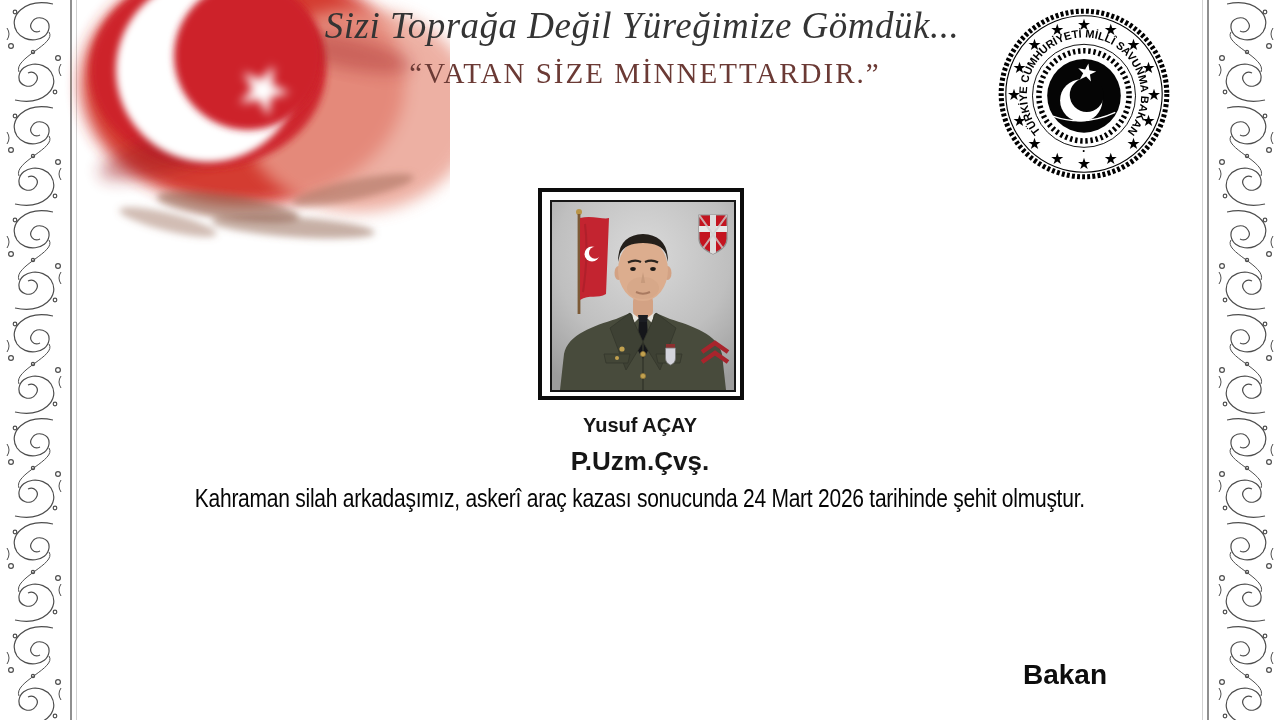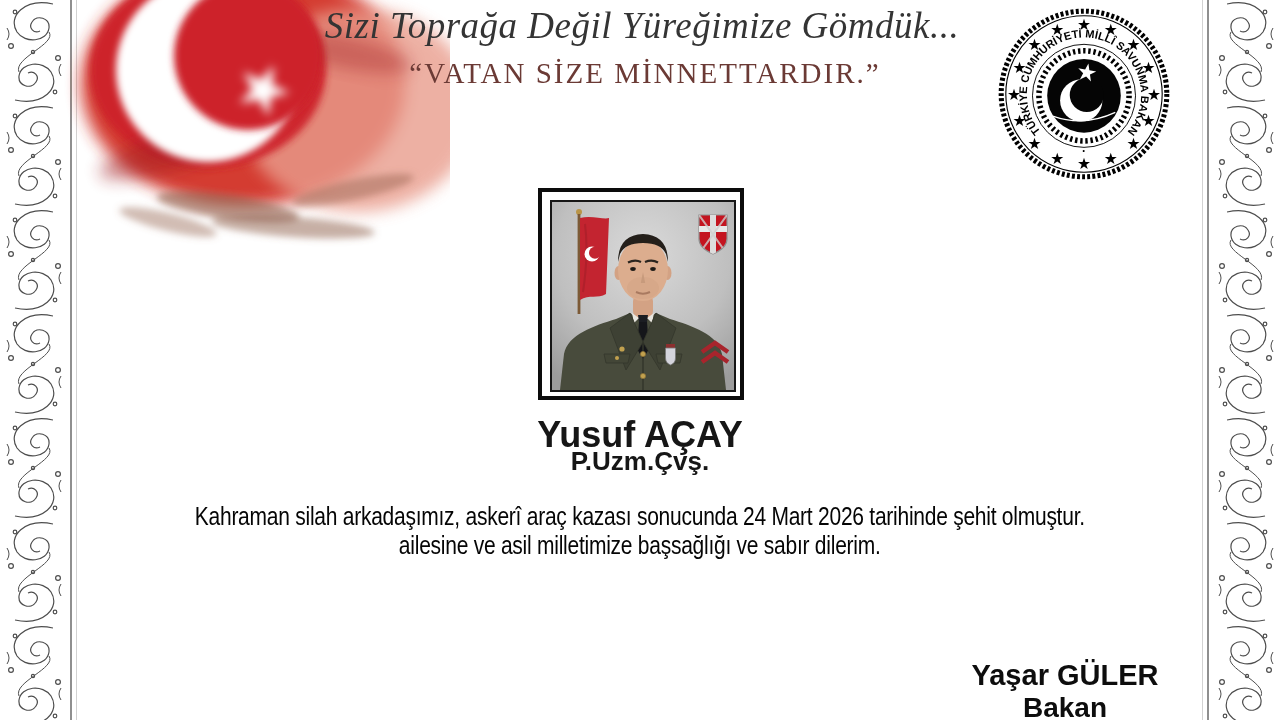--- a/index.html
+++ b/index.html
@@ -31,25 +31,25 @@
   
   .seal{left:992px;top:2px;width:184px;height:184px;}
   
   .photo-frame{
     left:538px;top:188px;width:182px;height:188px;
     border:4px solid #0c0c0c;background:#ffffff;padding:8px;
   }
   .photo-inner{border:2px solid #161616;width:182px;height:188px;box-sizing:content-box;}
   
   .sname{left:440px;top:414px;width:400px;text-align:center;
-    font-size:36px;font-weight:bold;color:#161616;}
+    font-size:20px;font-weight:bold;color:#161616;}
   .srank{left:440px;top:446px;width:400px;text-align:center;
     font-size:26px;font-weight:bold;color:#161616;}
   
-  .msg{left:95px;top:502px;width:1090px;text-align:center;color:#050505;}
+  .msg{left:95px;top:484px;width:1090px;text-align:center;color:#050505;}
   .msg .line{height:28.5px;line-height:28.5px;white-space:nowrap;}
   .msg .line span{display:inline-block;transform:scaleX(.84);transform-origin:50% 50%;
     font-size:25px;letter-spacing:-.3px;}
   
   .sig{left:940px;top:659px;width:250px;text-align:center;color:#0d0d0d;}
   .sig .nm{font-size:29px;font-weight:bold;line-height:33px;}
   .sig .tl{font-size:28px;font-weight:bold;line-height:32px;}
 </style>
 </head>
 <body>
@@ -243,19 +243,17 @@
       </g>
     </svg>
   </div>
 </div>
 
 <div class="abs sname">Yusuf AÇAY</div>
 <div class="abs srank">P.Uzm.Çvş.</div>
 
 <div class="abs msg">
   <div class="line"><span>Kahraman silah arkadaşımız, askerî araç kazası sonucunda 24 Mart 2026 tarihinde şehit olmuştur.</span></div>
-  <div class="line"><span>ailesine ve asil milletimize başsağlığı ve sabır dilerim.</span></div>
 </div>
 
 <div class="abs sig">
-  <div class="nm">Yaşar GÜLER</div>
   <div class="tl">Bakan</div>
 </div>
 
 </body></html>

